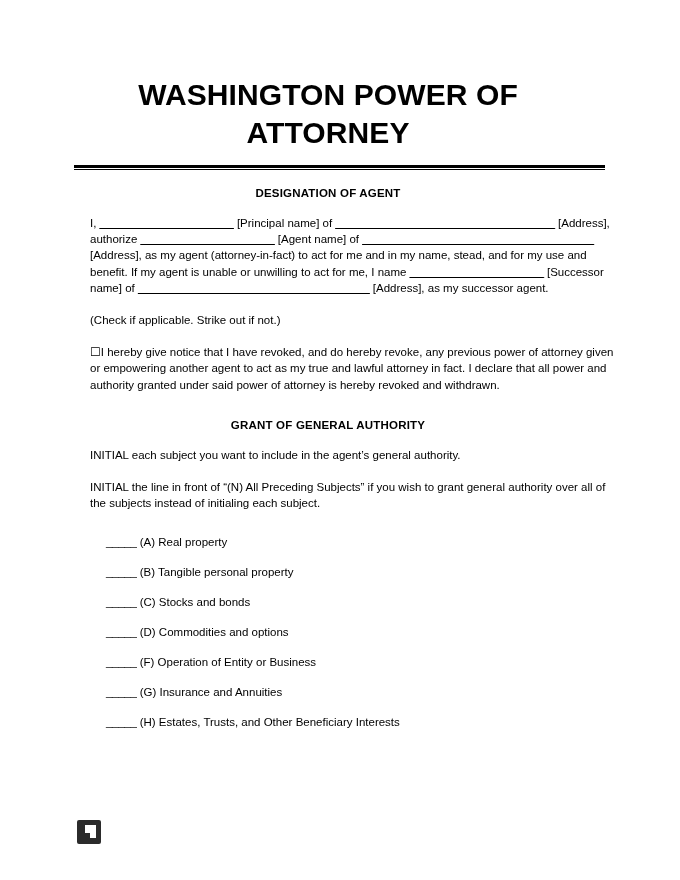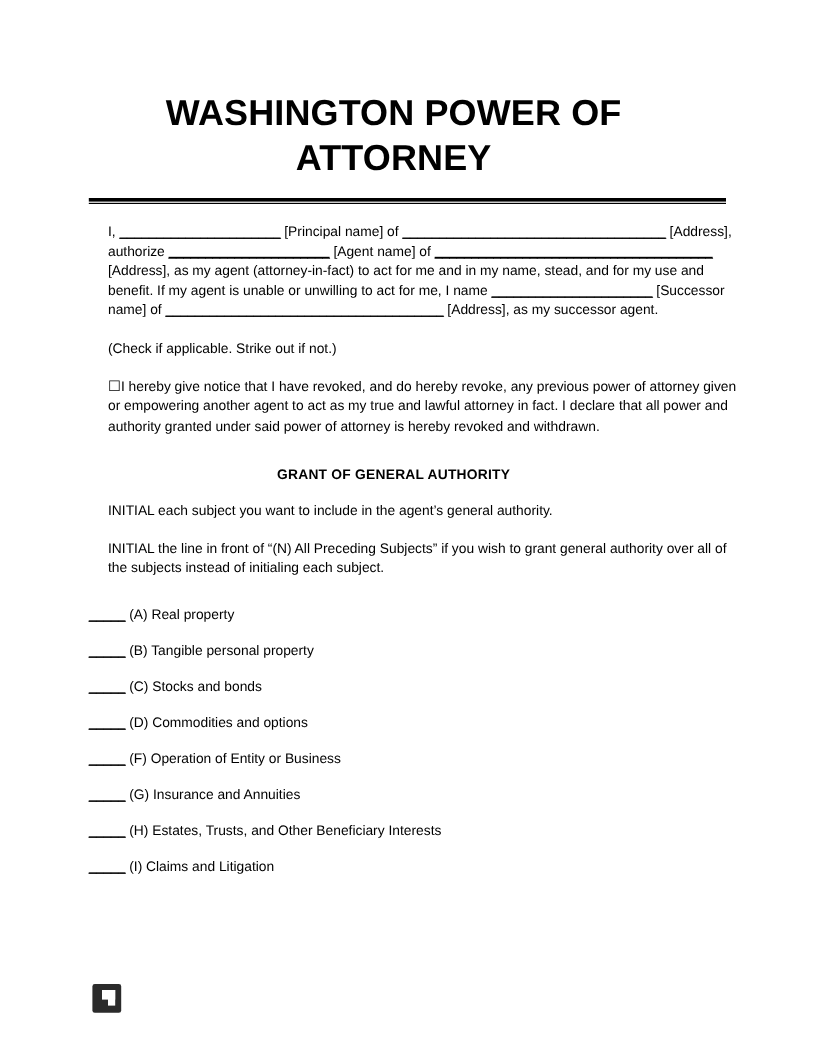--- a/index.html
+++ b/index.html
@@ -75,22 +75,22 @@
     list-style: none;
     margin-top: 23px;
   }
   .subject-list li {
     font-size: 11.5px;
     line-height: 16px;
     margin-bottom: 14px;
     white-space: nowrap;
   }
   .subject-blank {
-    text-decoration: underline;
     letter-spacing: -0.3px;
+    margin-left: 32px;
   }
   .logo {
     position: absolute;
     left: 77px;
     top: 820px;
     width: 24px;
     height: 24px;
     background: #2b2b2b;
     border-radius: 2px;
   }
@@ -113,20 +113,21 @@
 </style>
 </head>
 <body>
 
 <div class="page">
 
   <h1 class="doc-title">WASHINGTON POWER OF ATTORNEY</h1>
 
   <div class="rule"></div>
 
+  <div class="section-head sh-designation">DESIGNATION OF AGENT</div>
 
   <p class="body para-agent"><span>I,</span>
     <span class="blank">______________________</span>
     <span>[Principal name] of</span>
     <span class="blank">____________________________________</span>
     <span>[Address], authorize</span>
     <span class="blank">______________________</span>
     <span>[Agent name] of</span>
     <span class="blank">______________________________________</span>
     <span>[Address], as my agent (attorney-in-fact) to act for me and in my name, stead, and for my use and benefit. If my agent is unable or unwilling to act for me, I name</span>
@@ -148,21 +149,20 @@
   <p class="body para-initial2">INITIAL the line in front of “(N) All Preceding Subjects” if you wish to grant general authority over all of the subjects instead of initialing each subject.</p>
 
   <ul class="subject-list">
     <li><span class="subject-blank">_____</span> <span>(A) Real property</span></li>
     <li><span class="subject-blank">_____</span> <span>(B) Tangible personal property</span></li>
     <li><span class="subject-blank">_____</span> <span>(C) Stocks and bonds</span></li>
     <li><span class="subject-blank">_____</span> <span>(D) Commodities and options</span></li>
     <li><span class="subject-blank">_____</span> <span>(F) Operation of Entity or Business</span></li>
     <li><span class="subject-blank">_____</span> <span>(G) Insurance and Annuities</span></li>
     <li><span class="subject-blank">_____</span> <span>(H) Estates, Trusts, and Other Beneficiary Interests</span></li>
-    <li><span class="subject-blank">_____</span> <span>(I) Claims and Litigation</span></li>
   </ul>
 
 </div>
 
 <div class="logo">
   <div class="logo-notch"></div>
   <div class="logo-notch2"></div>
 </div>
 
 </body></html>

